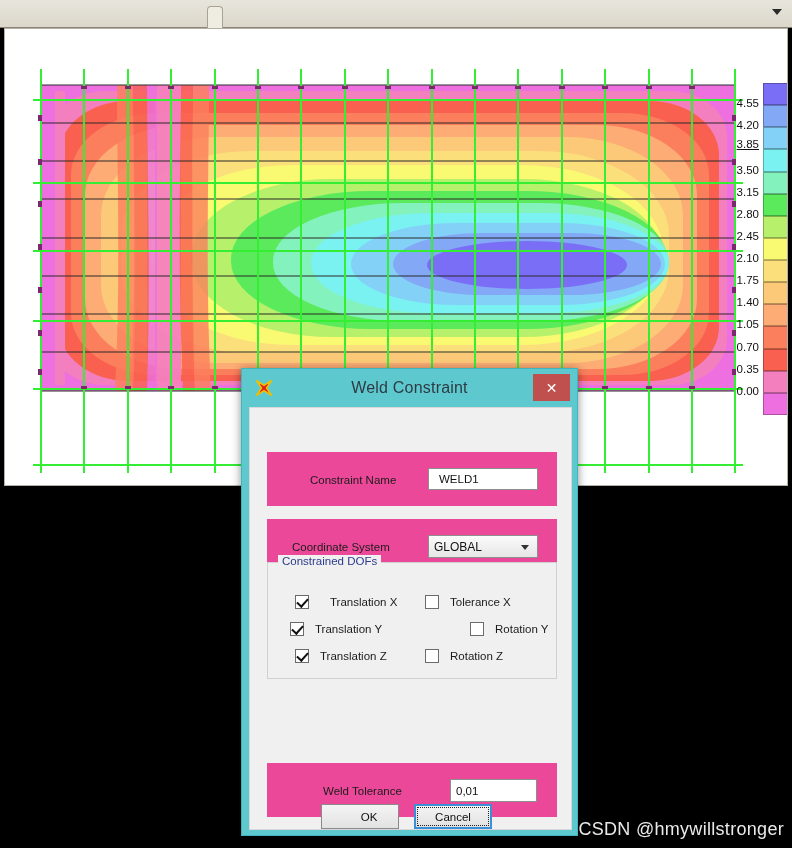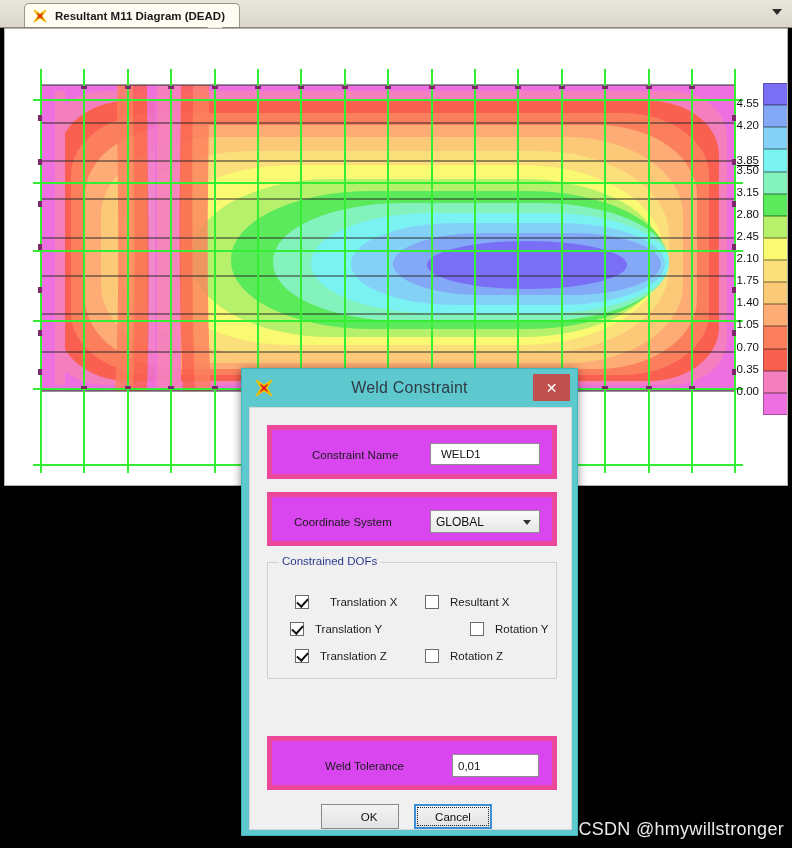--- a/index.html
+++ b/index.html
@@ -78,21 +78,21 @@
     position: absolute; right: 7px; top: 5px; width: 37px; height: 27px;
     background: #c0504d; color: #fff; border: none;
     display: flex; align-items: center; justify-content: center;
     font-size: 14px; cursor: pointer; font-family: "Liberation Sans", sans-serif;
   }
   .dlg-body {
     position: absolute; left: 7px; top: 38px; width: 323px; height: 423px;
     background: #f0f0f0; border: 1px solid #d8d8d8;
   }
   .panel {
-    position: absolute; background: #d946ef; border: 5px solid #ec4899;
+    position: absolute; background: #ec4899; border: 3px solid #ec4899; margin-top: 27px;
   }
   .group {
     position: absolute; border: 1px solid #d0d0d0; background: #f0f0f0;
   }
   .group-legend {
     position: absolute; left: 10px; top: -8px; padding: 0 4px;
     background: #f0f0f0; font-size: 11.5px; color: #2b3a8c;
   }
   .fld-label { position: absolute; font-size: 11.5px; color: #1b1b1b; }
   .txtbox {
@@ -142,28 +142,20 @@
     font-family: "Liberation Sans", sans-serif;
   }
 </style>
 </head>
 <body>
 
 <div id="root">
 
   <div class="tabstrip">
     <div class="tab-ghost"></div>
-    <div class="tab">
-      <span class="tab-icon">
-        <svg width="14" height="14" viewBox="0 0 14 14">
-          <polygon points="1,1 7,5 13,1 9,7 13,13 7,9 1,13 5,7" fill="#e32020" stroke="#f0c000" stroke-width="1.1"></polygon>
-        </svg>
-      </span>
-      <span>Resultant M11 Diagram  (DEAD)</span>
-    </div>
     <div class="combo-arrow"></div>
   </div>
 
   <div class="viewport">
     <div class="plot-wrap">
       <svg width="784" height="458" viewBox="0 0 784 458">
         <defs>
           <clipPath id="slabclip">
               <rect x="36" y="56" width="694" height="306"></rect>
             </clipPath>
@@ -314,21 +306,21 @@
         <div class="legend-sw" style="top: 154.933px; height: 22.1333px; background: rgb(250, 250, 114);"></div>
         <div class="legend-sw" style="top: 177.067px; height: 22.1333px; background: rgb(251, 223, 122);"></div>
         <div class="legend-sw" style="top: 199.2px; height: 22.1333px; background: rgb(252, 201, 120);"></div>
         <div class="legend-sw" style="top: 221.333px; height: 22.1333px; background: rgb(252, 172, 116);"></div>
         <div class="legend-sw" style="top: 243.467px; height: 22.1333px; background: rgb(251, 127, 92);"></div>
         <div class="legend-sw" style="top: 265.6px; height: 22.1333px; background: rgb(249, 96, 79);"></div>
         <div class="legend-sw" style="top: 287.733px; height: 22.1333px; background: rgb(244, 127, 191);"></div>
         <div class="legend-sw" style="top: 309.867px; height: 22.1333px; background: rgb(238, 111, 224);"></div>
         <div class="legend-lbl" style="top: 14.1333px;">4.55</div>
         <div class="legend-lbl" style="top: 36.2667px;">4.20</div>
-        <div class="legend-lbl" style="top: 71px; text-decoration: underline;">3.85</div>
+        <div class="legend-lbl" style="top: 55px; text-decoration: underline;">3.85</div>
         <div class="legend-lbl" style="top: 80.5333px;">3.50</div>
         <div class="legend-lbl" style="top: 102.667px;">3.15</div>
         <div class="legend-lbl" style="top: 124.8px;">2.80</div>
         <div class="legend-lbl" style="top: 146.933px;">2.45</div>
         <div class="legend-lbl" style="top: 169.067px;">2.10</div>
         <div class="legend-lbl" style="top: 191.2px;">1.75</div>
         <div class="legend-lbl" style="top: 213.333px;">1.40</div>
         <div class="legend-lbl" style="top: 235.467px;">1.05</div>
         <div class="legend-lbl" style="top: 257.6px;">0.70</div>
         <div class="legend-lbl" style="top: 279.733px;">0.35</div>
@@ -372,21 +364,21 @@
           <span class="cbox on"></span>
           <span class="cblabel">Translation Y</span>
         </div>
         <div class="cbrow" style="left:27px; top:86px;">
           <span class="cbox on"></span>
           <span class="cblabel">Translation Z</span>
         </div>
 
         <div class="cbrow" style="left:157px; top:32px;">
           <span class="cbox"></span>
-          <span class="cblabel">Resultant X</span>
+          <span class="cblabel">Tolerance X</span>
         </div>
         <div class="cbrow" style="left:157px; top:59px;padding-left:45px;">
           <span class="cbox"></span>
           <span class="cblabel">Rotation Y</span>
         </div>
         <div class="cbrow" style="left:157px; top:86px;">
           <span class="cbox"></span>
           <span class="cblabel">Rotation Z</span>
         </div>
       </div>

